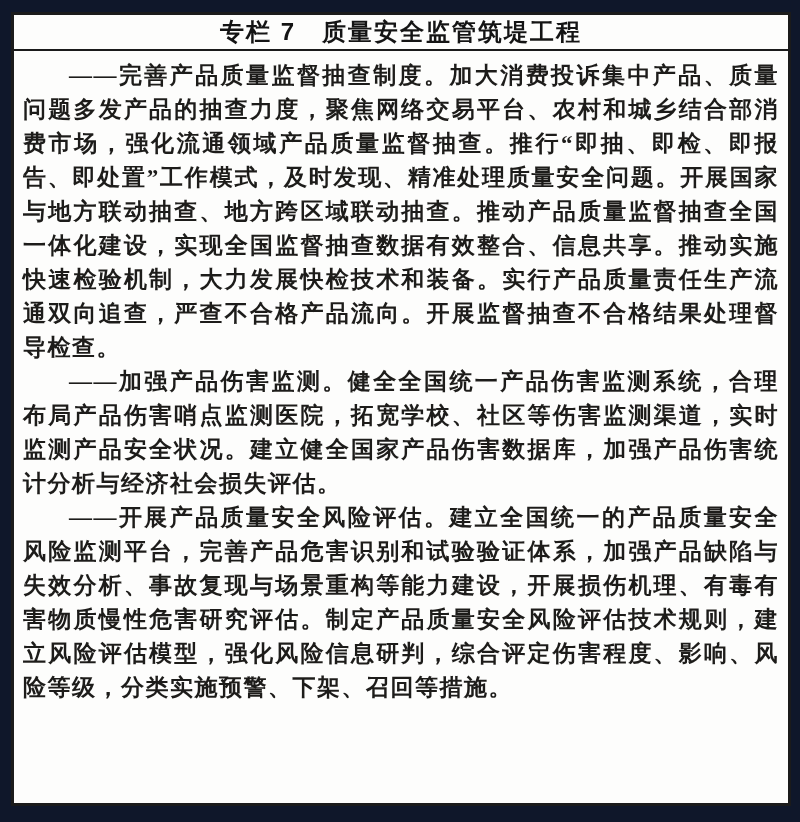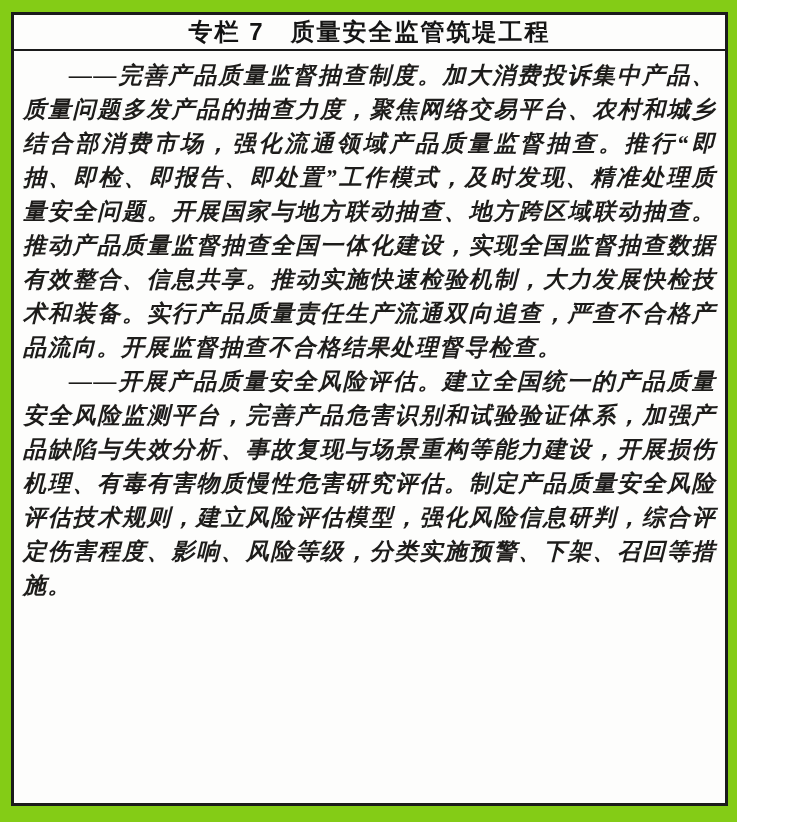--- a/index.html
+++ b/index.html
@@ -1,24 +1,24 @@
 <!DOCTYPE html>
 <html><head>
 <meta charset="utf-8">
 <style>
   html, body {
     margin: 0;
     padding: 0;
     background: #ffffff;
   }
   .page {
-    width: 737px;
+    width: 800px;
     height: 822px;
     box-sizing: border-box;
-    background: #84cc16;
+    background: #0f172a;
     padding: 12px 9px 16px 11px;
     font-family: "Liberation Serif", serif;
   }
   .column-box {
     width: 100%;
     height: 794px;
     box-sizing: border-box;
     border: 3px solid #1b1b1b;
     background: #fdfdfc;
     display: flex;
@@ -39,21 +39,20 @@
     font-size: 24px;
     letter-spacing: 2px;
     color: #141414;
     white-space: pre;
   }
   .box-body {
     flex: 1 1 auto;
     box-sizing: border-box;
     padding: 8px 9px 14px 9px;
     overflow: hidden;
-    font-style: italic;
   }
   .box-body p {
     margin: 0;
     text-indent: 2em;
     text-align: justify;
     font-family: "Liberation Serif", serif;
     font-weight: 700;
     font-size: 23px;
     line-height: 34px;
     letter-spacing: 1.5px;
@@ -63,16 +62,17 @@
 </head>
 <body>
 
 <div class="page">
   <div class="column-box">
     <div class="box-title-bar">
       <span class="box-title-text">专栏 7　质量安全监管筑堤工程</span>
     </div>
     <div class="box-body">
       <p>——完善产品质量监督抽查制度。加大消费投诉集中产品、质量问题多发产品的抽查力度，聚焦网络交易平台、农村和城乡结合部消费市场，强化流通领域产品质量监督抽查。推行“即抽、即检、即报告、即处置”工作模式，及时发现、精准处理质量安全问题。开展国家与地方联动抽查、地方跨区域联动抽查。推动产品质量监督抽查全国一体化建设，实现全国监督抽查数据有效整合、信息共享。推动实施快速检验机制，大力发展快检技术和装备。实行产品质量责任生产流通双向追查，严查不合格产品流向。开展监督抽查不合格结果处理督导检查。</p>
+      <p>——加强产品伤害监测。健全全国统一产品伤害监测系统，合理布局产品伤害哨点监测医院，拓宽学校、社区等伤害监测渠道，实时监测产品安全状况。建立健全国家产品伤害数据库，加强产品伤害统计分析与经济社会损失评估。</p>
       <p>——开展产品质量安全风险评估。建立全国统一的产品质量安全风险监测平台，完善产品危害识别和试验验证体系，加强产品缺陷与失效分析、事故复现与场景重构等能力建设，开展损伤机理、有毒有害物质慢性危害研究评估。制定产品质量安全风险评估技术规则，建立风险评估模型，强化风险信息研判，综合评定伤害程度、影响、风险等级，分类实施预警、下架、召回等措施。</p>
     </div>
   </div>
 </div>
 
 </body></html>

